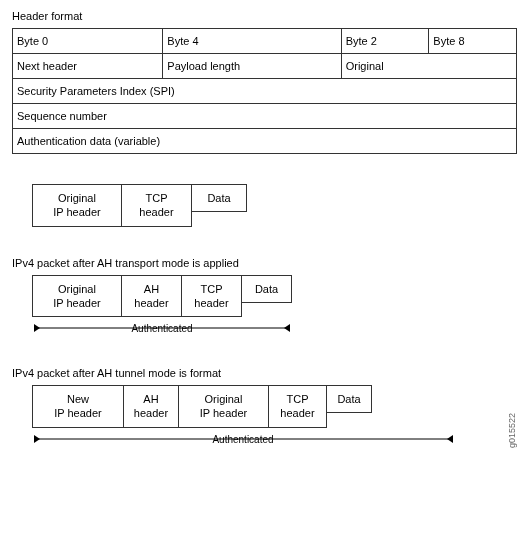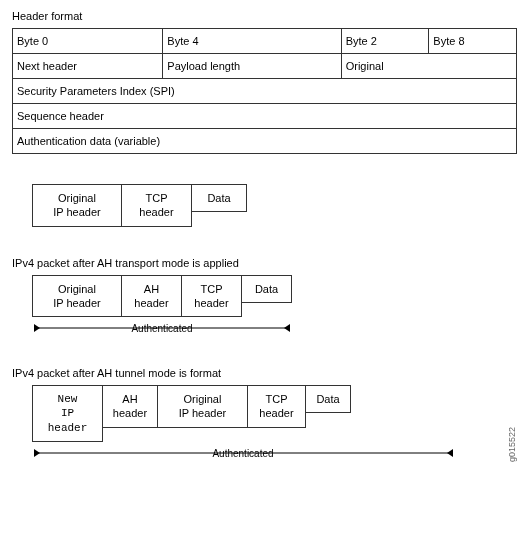--- a/index.html
+++ b/index.html
@@ -70,21 +70,21 @@
       </tr>
       <tr>
         <td>Next header</td>
         <td>Payload length</td>
         <td colspan="2">Original</td>
       </tr>
       <tr>
         <td colspan="4">Security Parameters Index (SPI)</td>
       </tr>
       <tr>
-        <td colspan="4">Sequence header</td>
+        <td colspan="4">Sequence number</td>
       </tr>
       <tr>
         <td colspan="4">Authentication data (variable)</td>
       </tr>
     </tbody>
       </table>
   </div>
 
   <div class="packet-section">
     <div class="packet-diagram">
@@ -109,21 +109,21 @@
         <polygon points="2,5 2,13 8,9" fill="#000"></polygon>
         <polygon points="258,5 258,13 252,9" fill="#000"></polygon>
         <text x="130" y="13" text-anchor="middle" font-size="10" font-family="Arial">Authenticated</text>
       </svg>
     </div>
   </div>
 
   <div class="packet-section">
     <div class="section-title">IPv4 packet after AH tunnel mode is format</div>
     <div class="packet-diagram">
-      <div class="packet-cell" style="width:71px;font-family:Liberation Mono, monospace;">New<br>IP header</div>
+      <div class="packet-cell" style="width:92px;">New<br>IP header</div>
       <div class="packet-cell" style="width:55px;">AH<br>header</div>
       <div class="packet-cell" style="width:90px;">Original<br>IP header</div>
       <div class="packet-cell" style="width:58px;">TCP<br>header</div>
       <div class="packet-cell" style="width:45px;">Data</div>
     </div>
 
     <div style="margin-left:20px; display:flex; align-items:center; width:423px;">
       <svg width="423" height="18">
         <line x1="2" y1="9" x2="421" y2="9" stroke="#000" stroke-width="1"></line>
         <polygon points="2,5 2,13 8,9" fill="#000"></polygon>

